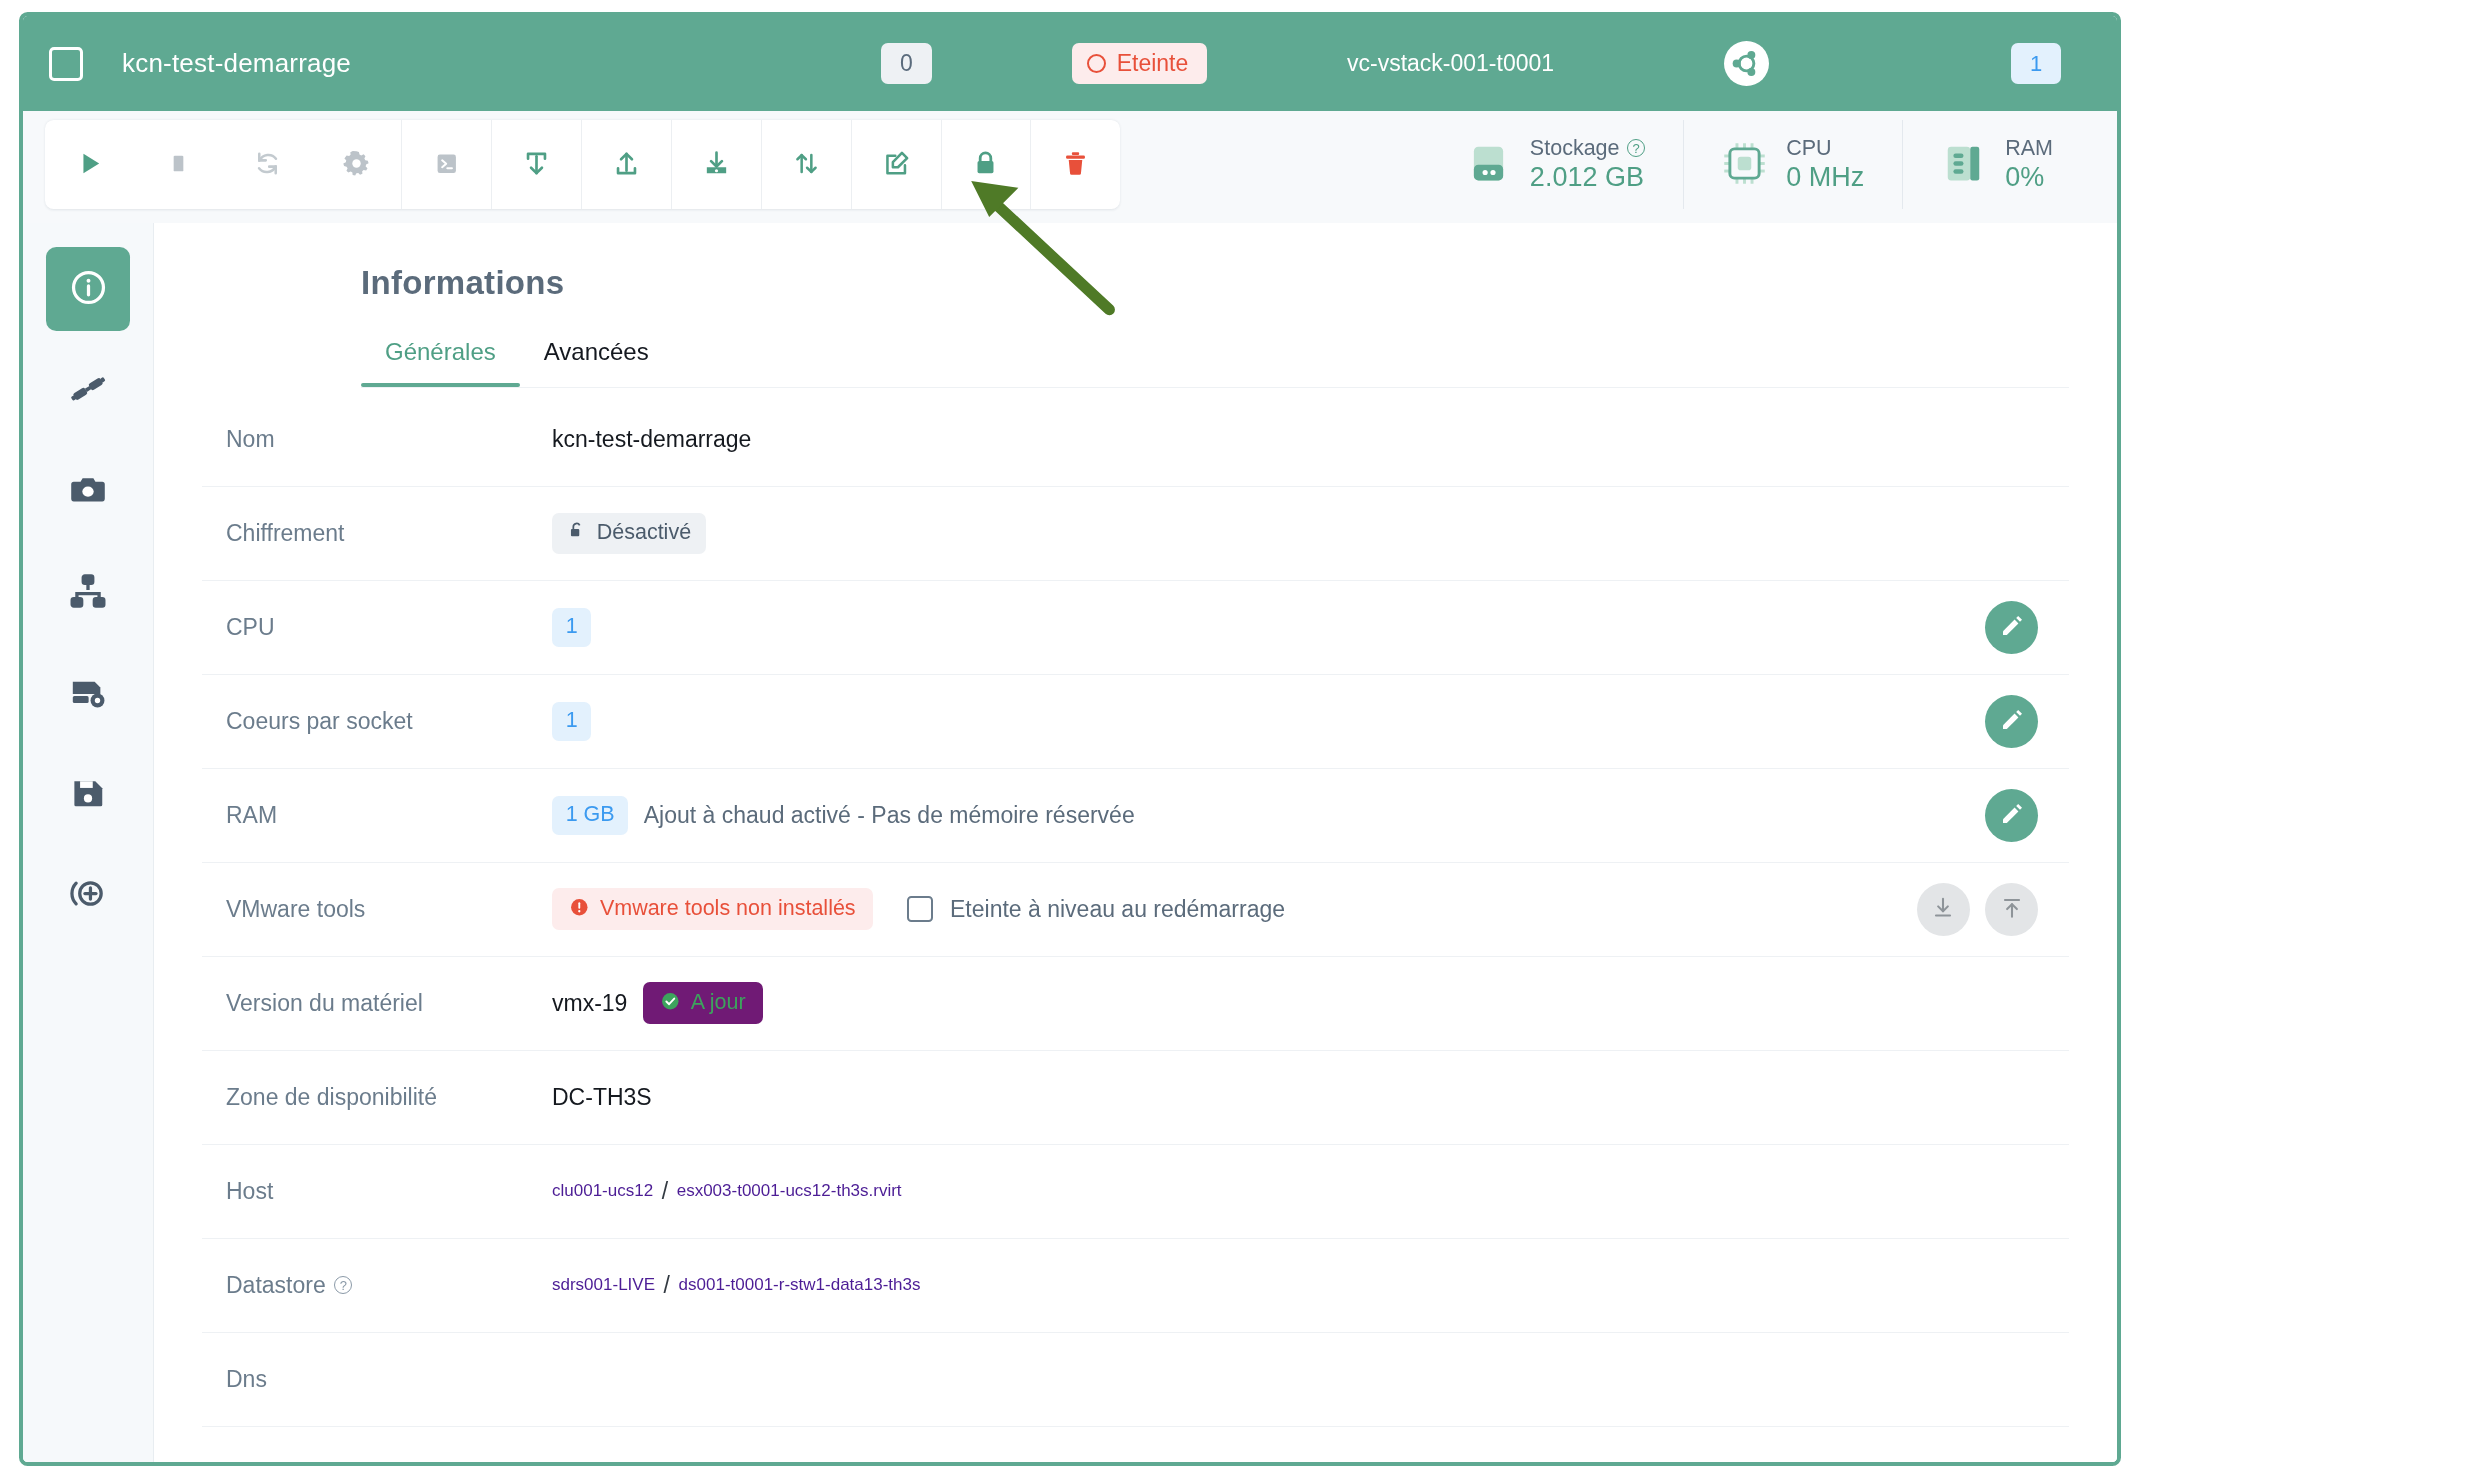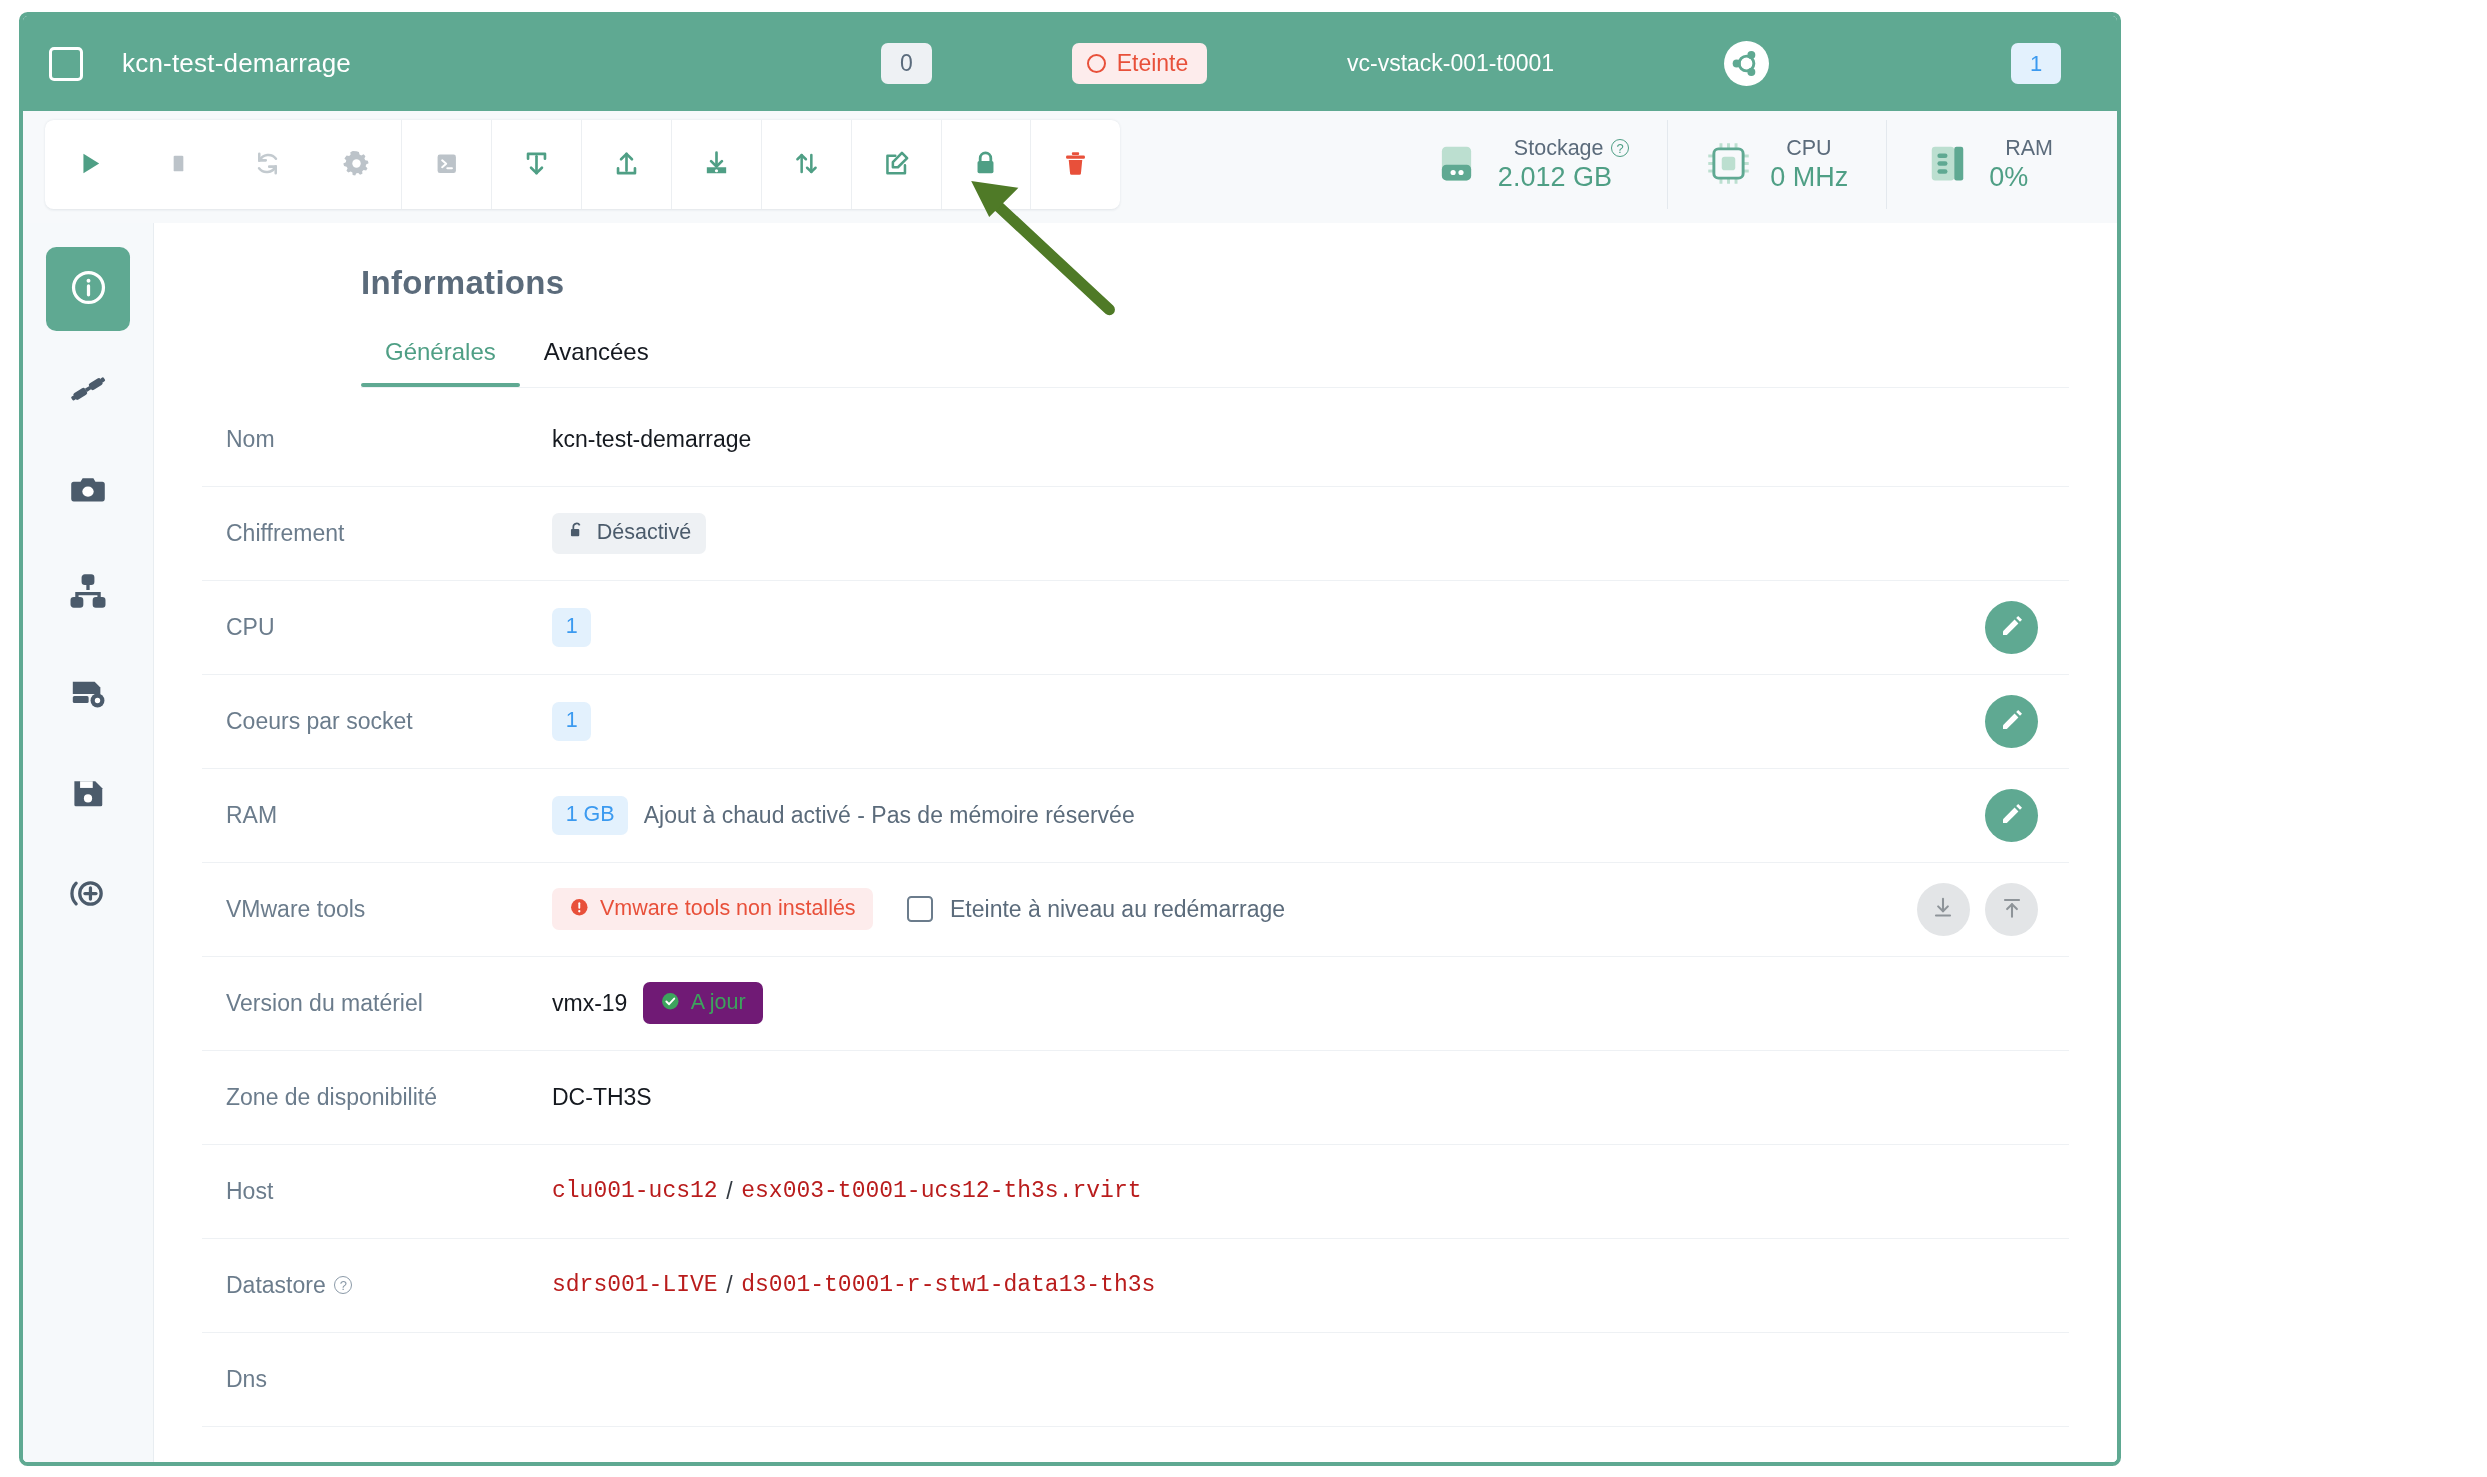--- a/index.html
+++ b/index.html
@@ -127,21 +127,21 @@
     display: flex; align-items: stretch;
   }
   .metric {
     display: flex; align-items: center; gap: 19px;
     padding: 0 38px;
   }
   .metric + .metric { border-left: 0.9px solid #e4e9ee; }
   .metric-txt { line-height: 1.25; }
   .metric-label {
     font-size: 21.5px; color: #5b6b7b;
-    display: flex; align-items: center; gap: 7.7px; margin-left: 16px;
+    display: flex; align-items: center; gap: 7.7px;
   }
   .metric-value { font-size: 27px; color: #4f9f85; }
   .q-mark {
     width: 18px; height: 18px; border: 1.7px solid #4f9f85;
     border-radius: 50%; color: #4f9f85; font-size: 13px;
     display: inline-flex; align-items: center; justify-content: center;
     line-height: 1;
   }
 
   
@@ -239,21 +239,21 @@
     font-size: 21.5px; display: inline-flex; align-items: center; gap: 10.3px;
     line-height: 1;
   }
   .badge-green {
     background: #701a75; color: #3da35d;
     border-radius: 6.9px; padding: 8.6px 17px;
     font-size: 21.5px; display: inline-flex; align-items: center; gap: 10.3px;
     line-height: 1;
   }
   .note-text { color: #5b6b7b; font-size: 23px; }
-  .link-green { color: #b91c1c; font-size: 23px; cursor: pointer; font-family: Liberation Mono, monospace; }
+  .link-green { color: #4c1d95; font-size: 17px; cursor: pointer; }
   .slash { color: #333a42; font-size: 23px; }
 
   .cb-box {
     width: 26px; height: 26px;
     border: 2.6px solid #6b7c8c; border-radius: 4.3px;
     flex: 0 0 auto; cursor: pointer;
   }
   .cb-label { color: #5b6b7b; font-size: 23px; }
 
   .row-actions {

